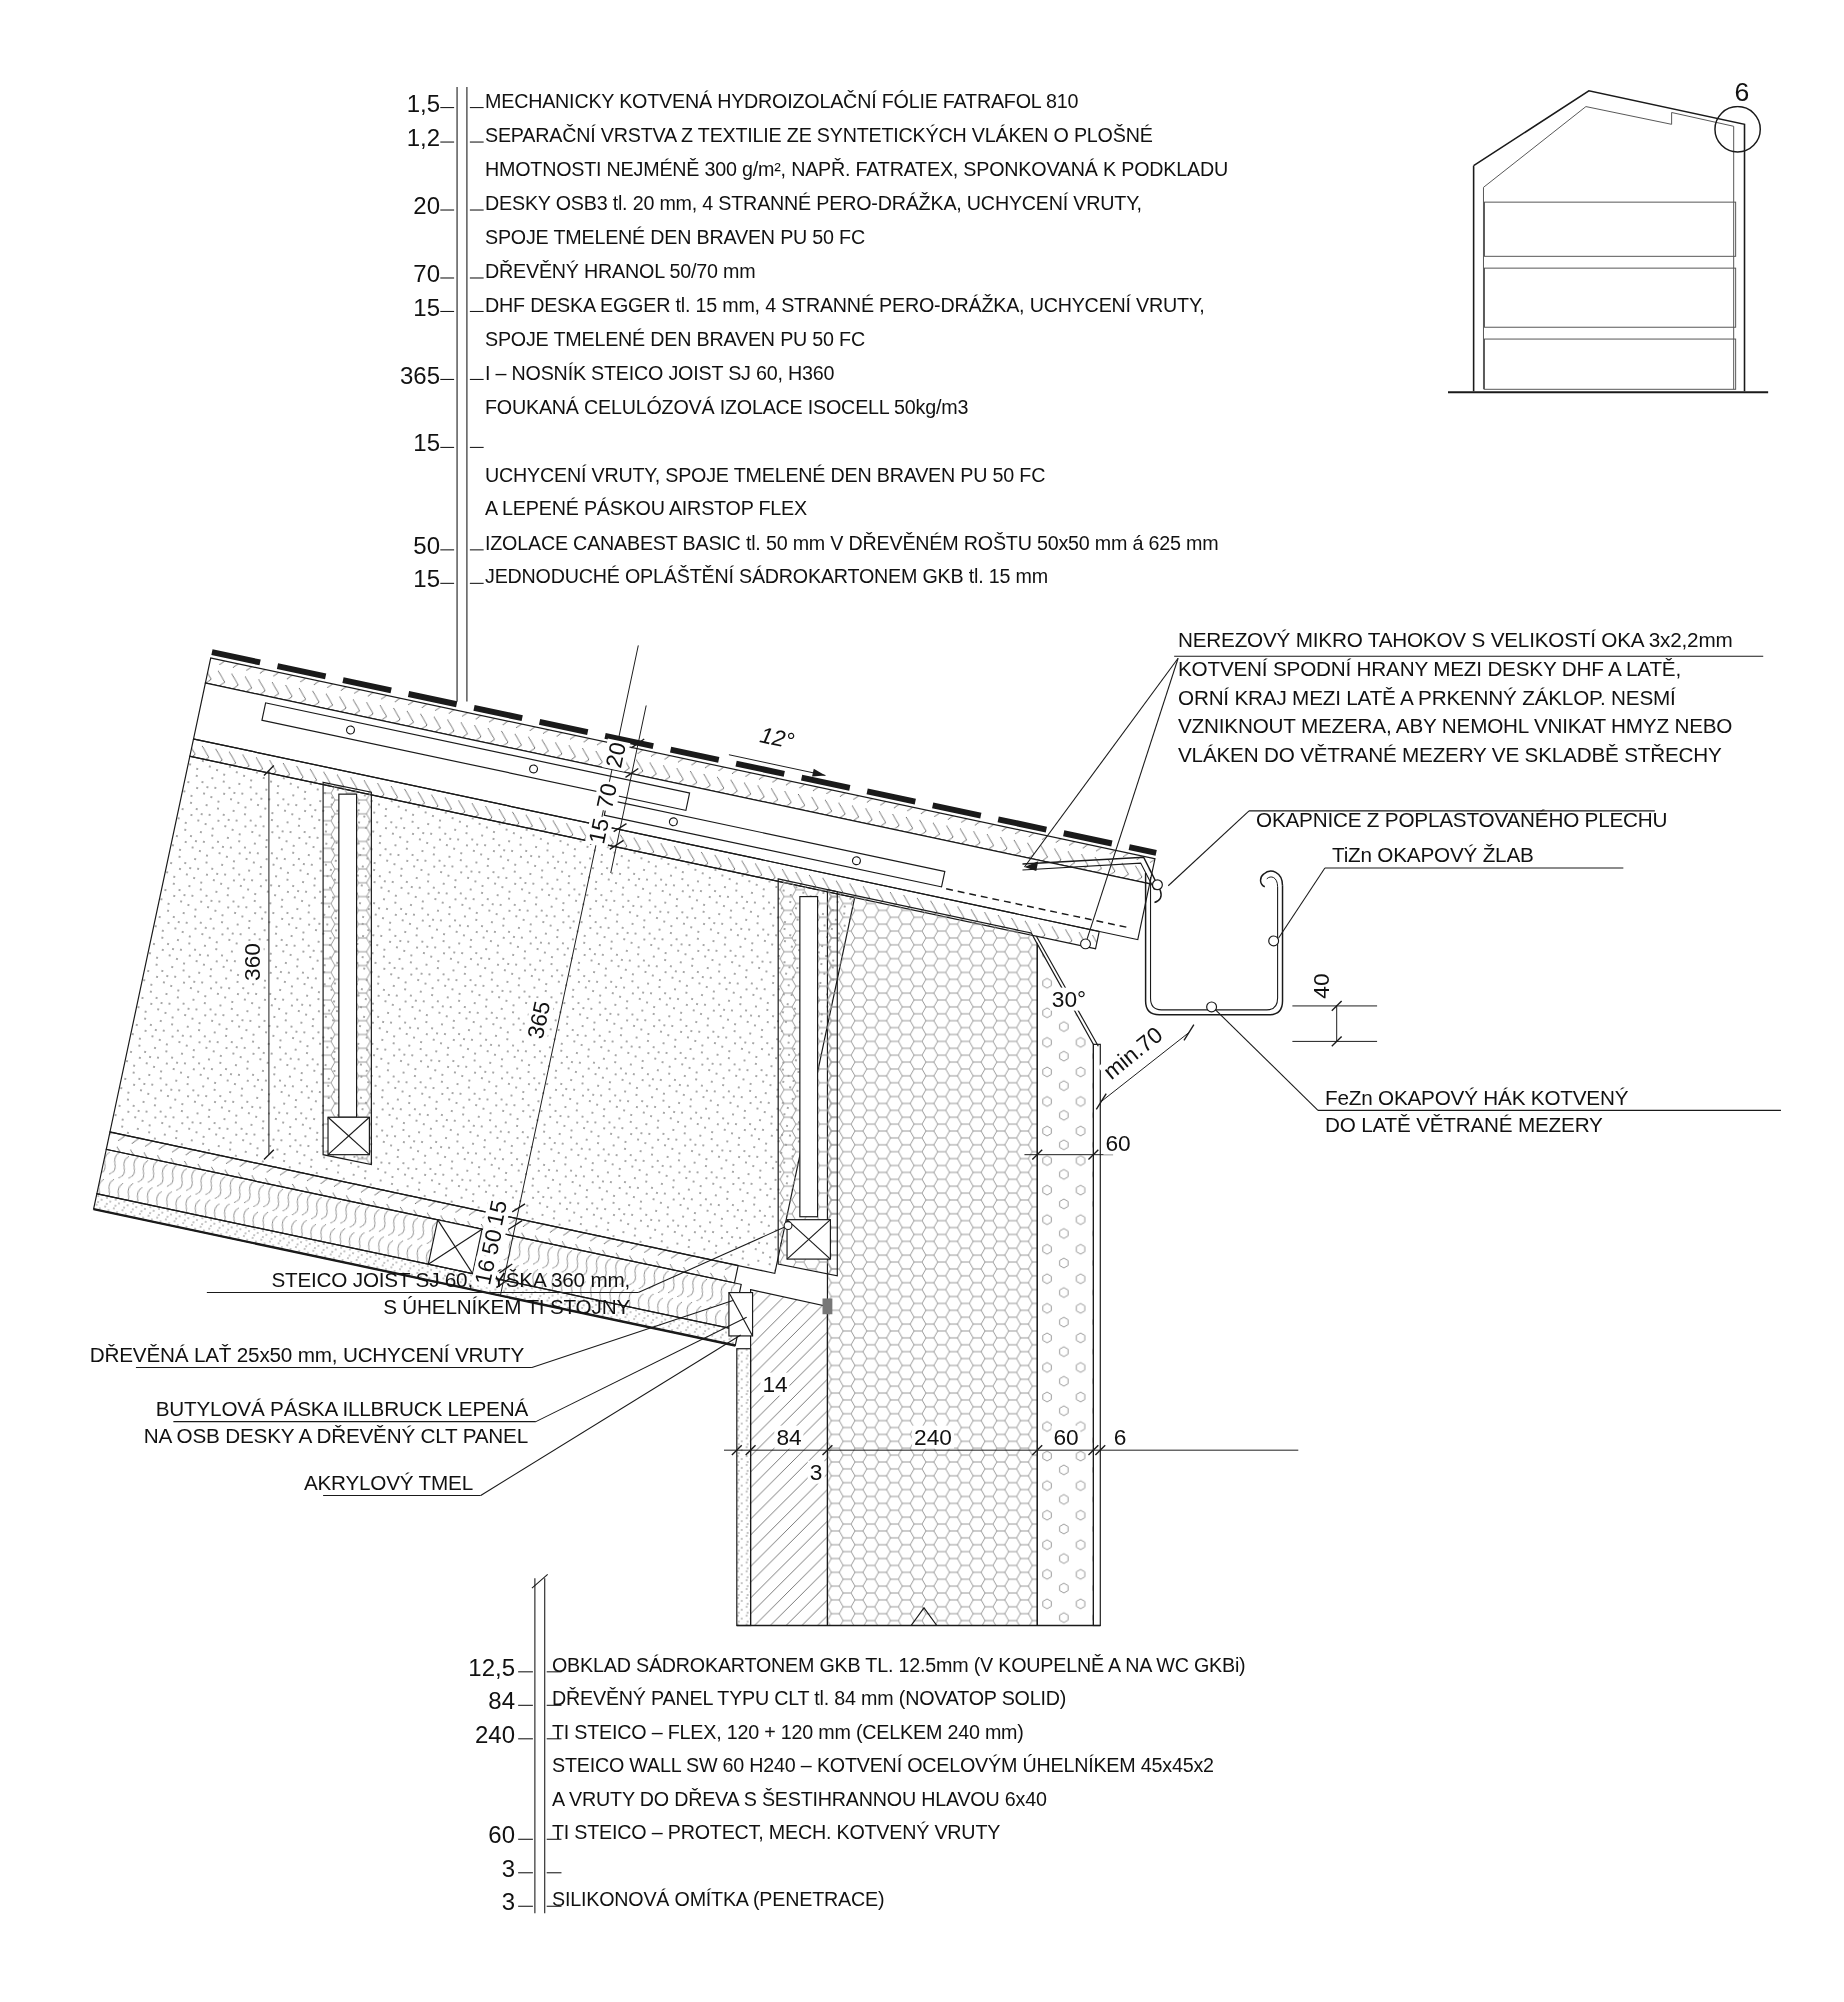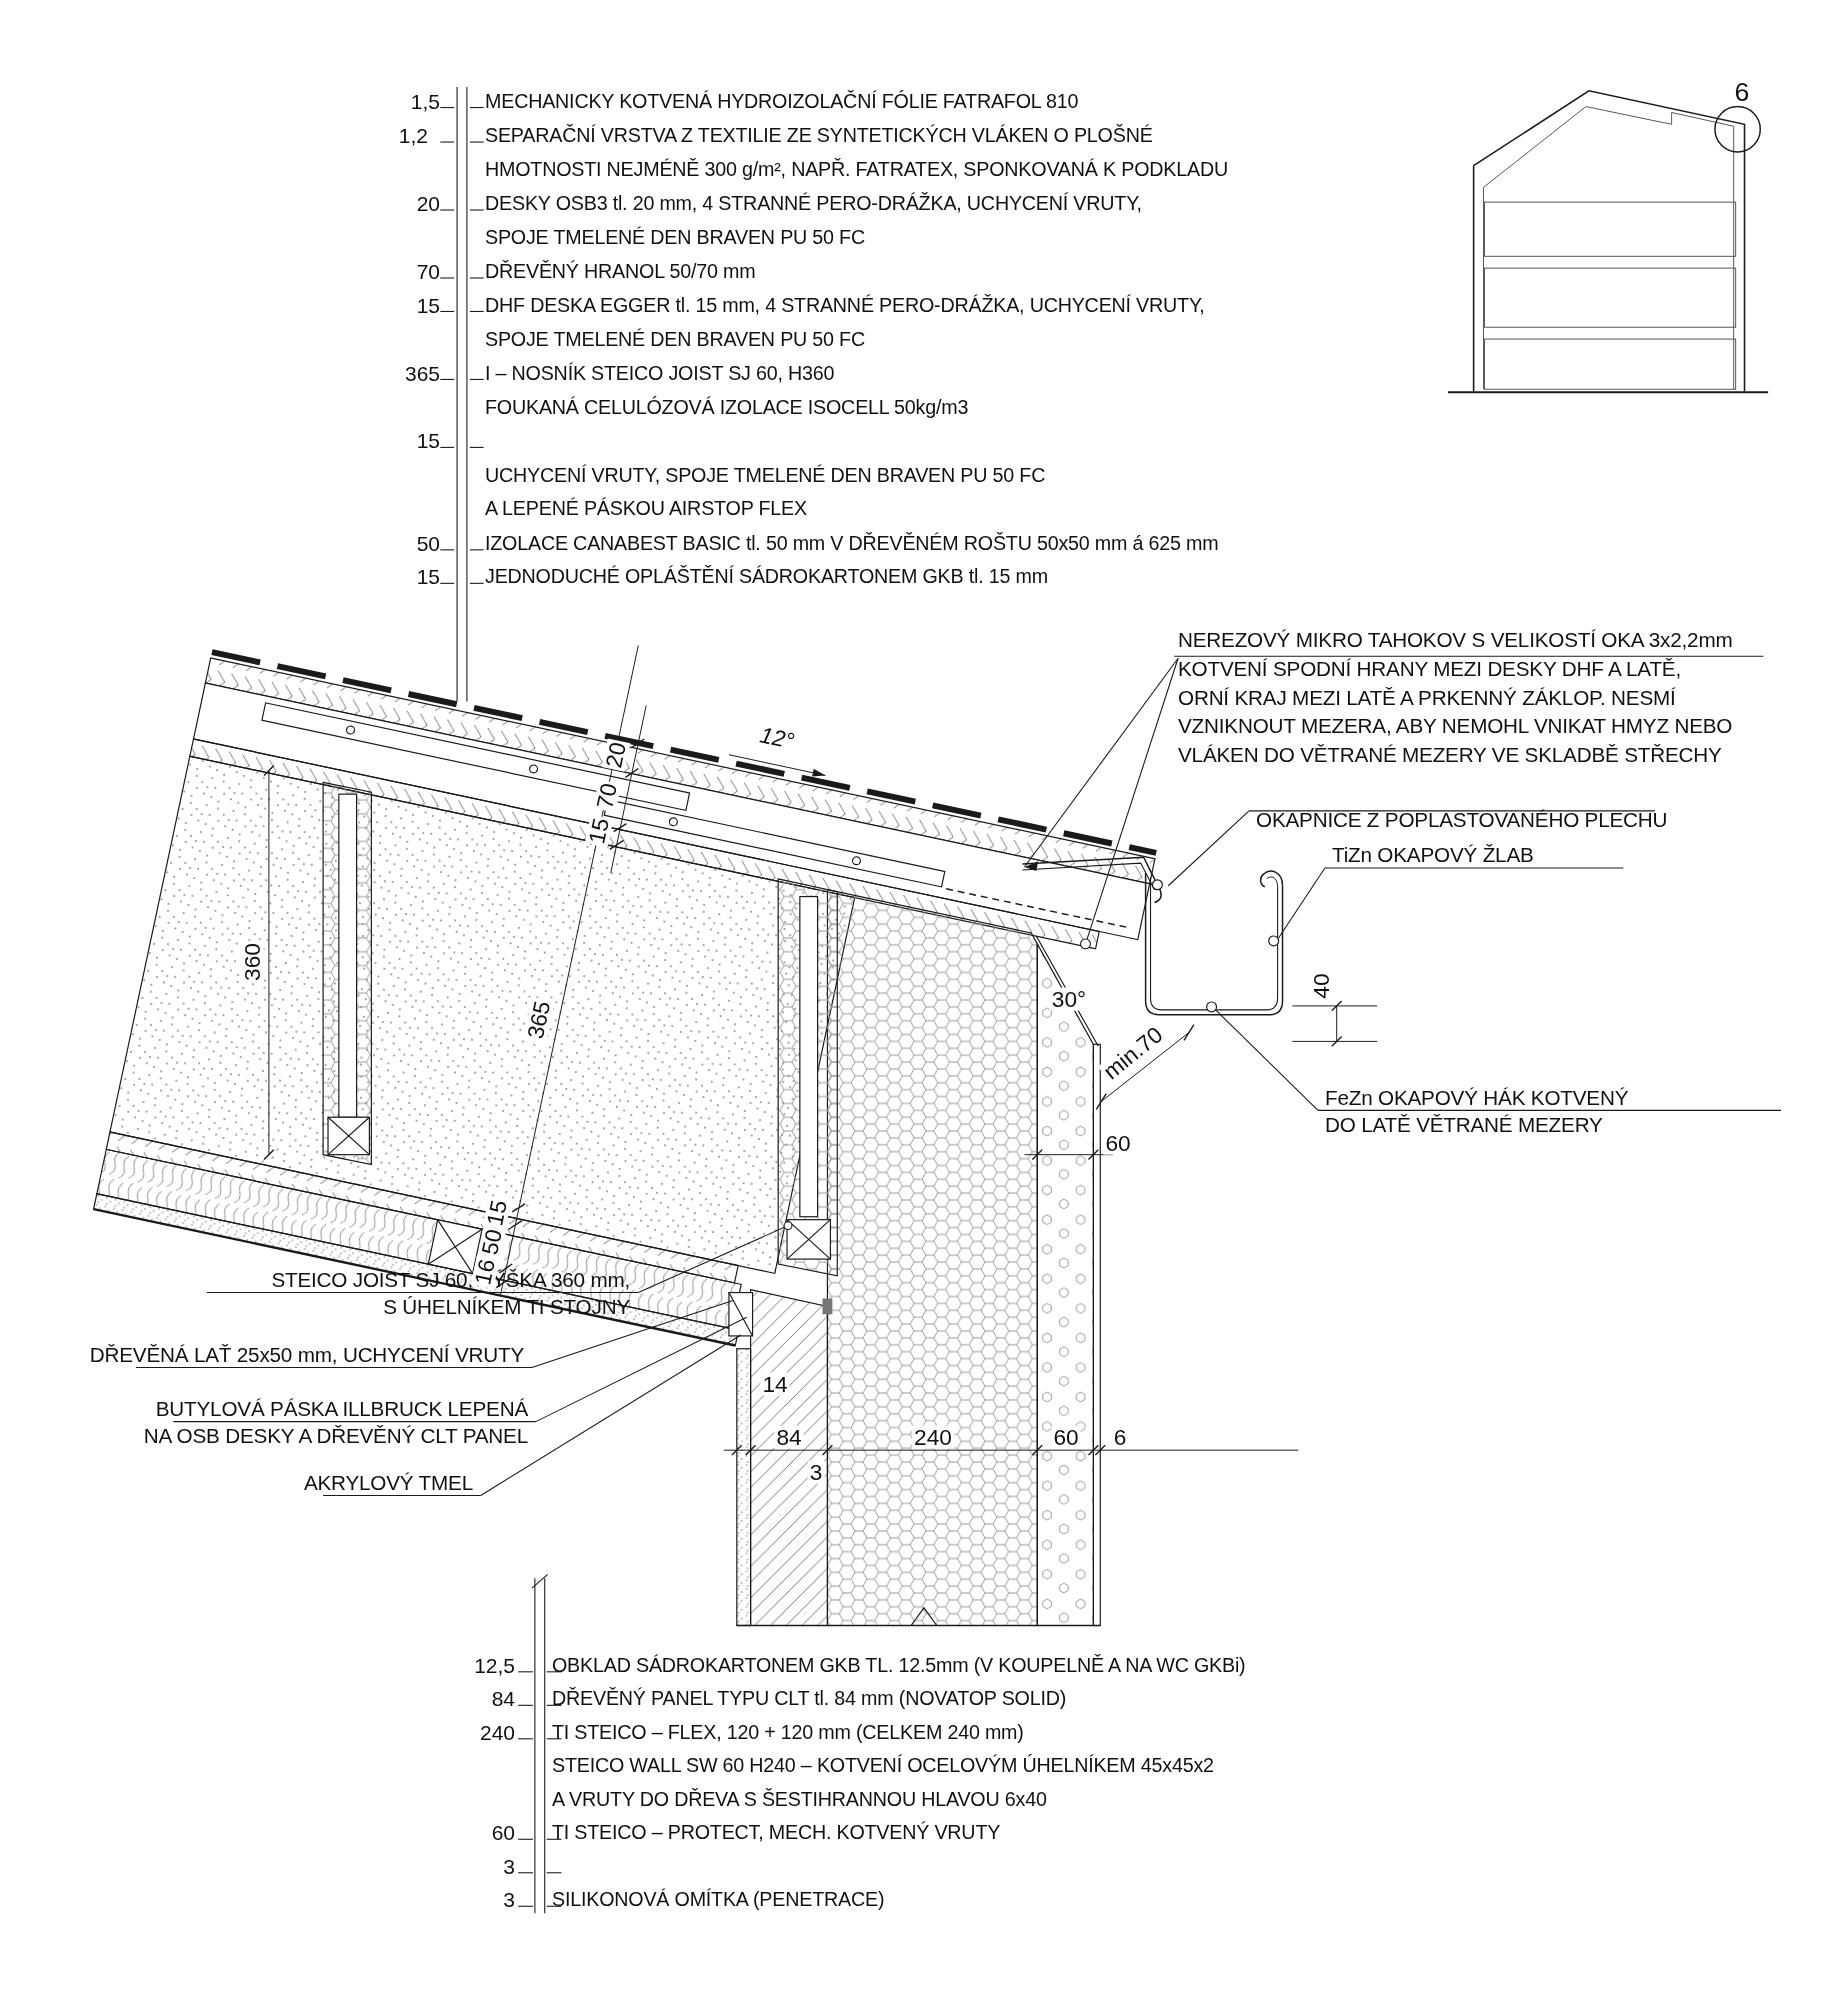--- a/index.html
+++ b/index.html
@@ -1,21 +1,21 @@
 <!DOCTYPE html>
 <html><head>
 <meta charset="utf-8">
 <style>
   html,body{margin:0;padding:0;background:#fff;}
   #stage{position:relative;width:1844px;height:2003px;background:#fff;overflow:hidden;
          font-family:"Liberation Sans",sans-serif;color:#111;}
   #linework{position:absolute;left:0;top:0;}
   .lbl{position:absolute;white-space:nowrap;color:#111;line-height:1.15;}
   .leg{font-size:19.7px;letter-spacing:-0.2px;}
-  .num{width:69px;text-align:right;font-size:21px;}
+  .num{width:69px;text-align:right;font-size:24px;}
   .call{font-size:20.7px;letter-spacing:-0.2px;}
   .ra{text-align:right;}
   .dim{font-size:22.7px;background:#fff;padding:0 2px;line-height:1;
        transform:translate(-50%,-50%) rotate(var(--r,0deg));}
   .it{font-style:italic;}
   .big{font-size:26.6px;}
 </style>
 </head>
 <body>
 
@@ -240,21 +240,21 @@
     <line x1="138" y1="1388" x2="540" y2="1388"></line>
         <line x1="540" y1="1388" x2="744" y2="1320"></line>
     <line x1="176" y1="1443" x2="544" y2="1443"></line>
         <line x1="544" y1="1443" x2="758" y2="1337"></line>
     <line x1="328" y1="1518" x2="488" y2="1518"></line>
         <line x1="488" y1="1518" x2="752" y2="1355"></line>
   </g>
 </svg>
 
 <div class="lbl num" style="left:371px;top:90px">1,5</div>
-<div class="lbl num" style="left:359px;top:124px">1,2</div>
+<div class="lbl num" style="left:371px;top:124px">1,2</div>
 <div class="lbl num" style="left:371px;top:192px">20</div>
 <div class="lbl num" style="left:371px;top:260px">70</div>
 <div class="lbl num" style="left:371px;top:294px">15</div>
 <div class="lbl num" style="left:371px;top:362px">365</div>
 <div class="lbl num" style="left:371px;top:429px">15</div>
 <div class="lbl num" style="left:371px;top:532px">50</div>
 <div class="lbl num" style="left:371px;top:565px">15</div>
 
 <div class="lbl leg" style="left:485px;top:90px">MECHANICKY KOTVENÁ HYDROIZOLAČNÍ FÓLIE FATRAFOL 810</div>
 <div class="lbl leg" style="left:485px;top:124px">SEPARAČNÍ VRSTVA Z TEXTILIE ZE SYNTETICKÝCH VLÁKEN O PLOŠNÉ</div>

